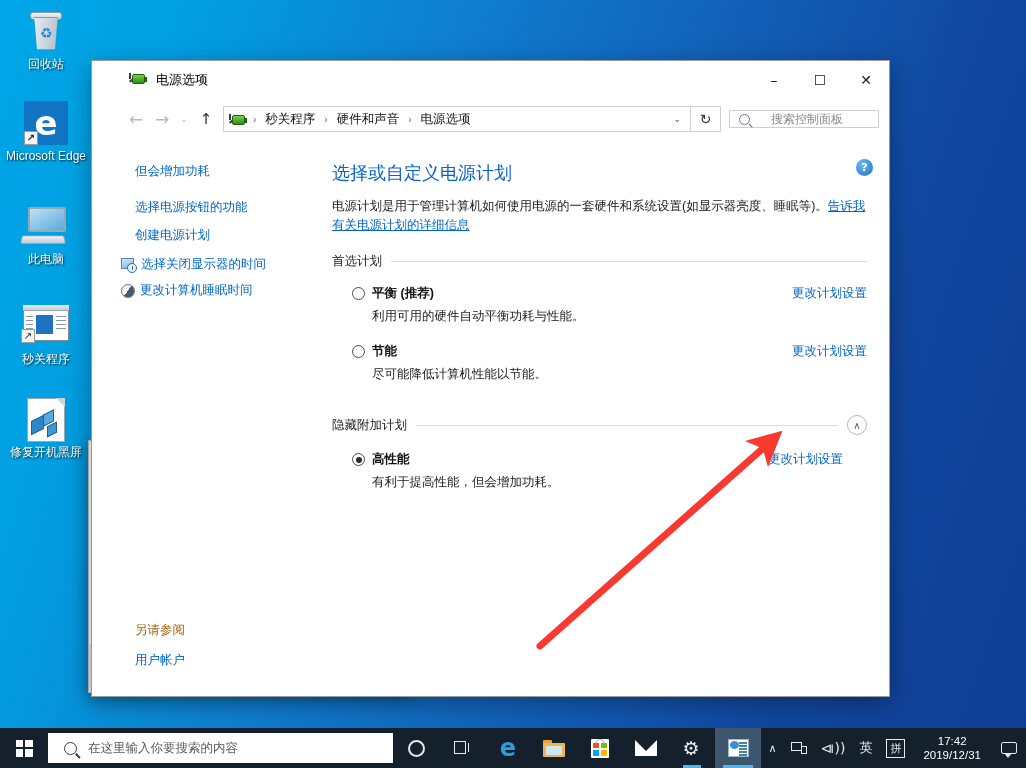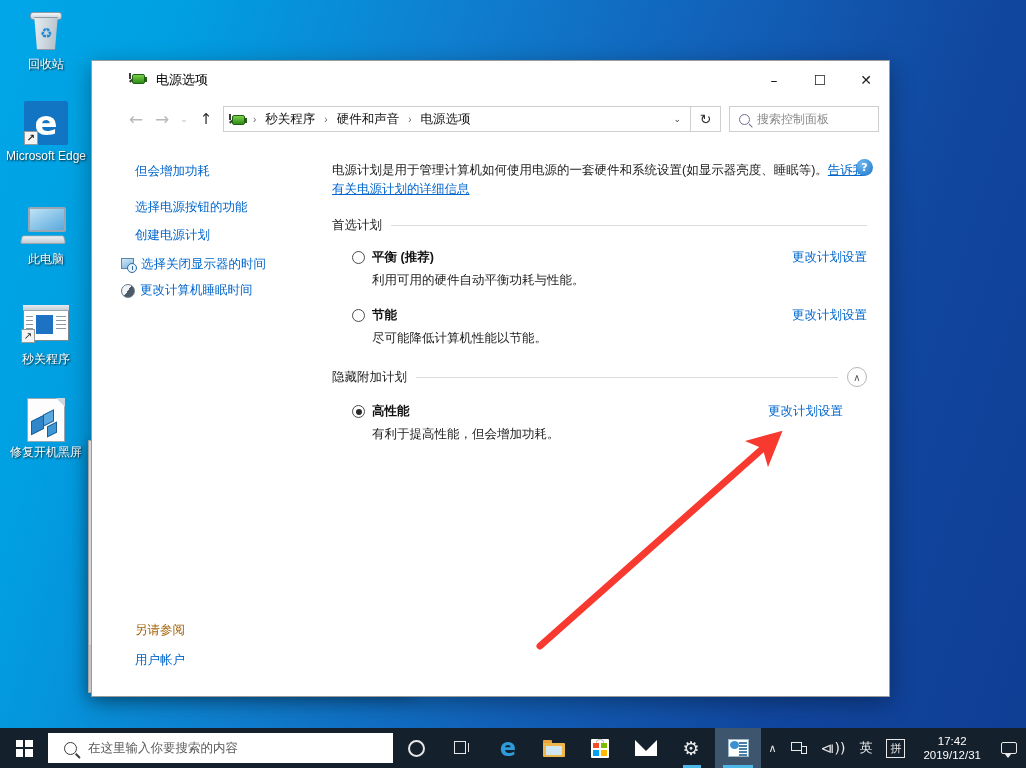--- a/index.html
+++ b/index.html
@@ -142,22 +142,22 @@
   .crumbs { display:flex; align-items:center; font-size:12.5px; color:#111; }
   .crumbs .sep { color:#666; font-size:10px; margin:0 7px; }
   .crumbs .seg { padding:1px 2px; }
   .addrbar .caret { margin-left:auto; padding:0 9px; color:#4a4a4a; font-size:9px; }
   .refresh {
     width:30px; height:26px; border:1px solid #cfcfcf; border-left:none;
     display:flex; align-items:center; justify-content:center;
     font-size:14px; color:#333; font-family:"DejaVu Sans", sans-serif;
   }
   .searchbox {
-    width:150px; height:26px; margin-left:8px; border:1px solid #cfcfcf;
-    display:flex; align-items:center; gap:7px; padding-left:9px;
+    width:150px; height:18px; margin-left:8px; border:1px solid #cfcfcf;
+    display:flex; align-items:center; gap:21px; padding-left:9px;
     font-size:12px; color:#8a8a8a;
   }
   .mag { width:11px; height:11px; border:1.4px solid #6f6f9a; border-radius:50%; position:relative; flex:none; }
   .mag::after { content:""; position:absolute; right:-4px; bottom:-3px; width:5px; height:1.4px; background:#6f6f9a; transform:rotate(45deg); }
 
   .body-area { flex:1; display:flex; position:relative; overflow:hidden; }
   .sidebar { width:207px; flex:none; padding:24px 0 0 18px; position:relative; }
   .slink { font-size:12.5px; color:#0066cc; line-height:16px; margin-bottom:2px; cursor:default; display:block; }
   .sgap { height:18px; }
   .srow { display:flex; align-items:flex-start; gap:5px; margin-bottom:10px; margin-left:-14px; }
@@ -427,20 +427,21 @@
 
         <div class="seealso">
           <div class="hdr">另请参阅</div>
           <span class="slink">用户帐户</span>
         </div>
       </div>
 
       <div class="content">
         <div class="helpbtn">?</div>
 
+        <div class="pagetitle">选择或自定义电源计划</div>
         <div class="desc">
           <span>电源计划是用于管理计算机如何使用电源的一套硬件和系统设置(如显示器亮度、睡眠等)。</span><a href="#">告诉我有关电源计划的详细信息</a>
         </div>
 
         <div class="grouphdr">
           <span class="gt">首选计划</span>
           <span class="rule"></span>
         </div>
 
         <div class="planrow">
@@ -458,21 +459,21 @@
           <div class="planleft">
             <div class="planhead">
               <span class="radio"></span>
               <span class="planname">节能</span>
             </div>
             <div class="plandesc">尽可能降低计算机性能以节能。</div>
           </div>
           <span class="changelink">更改计划设置</span>
         </div>
 
-        <div class="grouphdr" style="margin-top:20px;">
+        <div class="grouphdr" style="margin-top:32px;">
           <span class="gt">隐藏附加计划</span>
           <span class="rule"></span>
           <span class="chev">∧</span>
         </div>
 
         <div class="planrow" style="margin-top:16px;">
           <div class="planleft">
             <div class="planhead">
               <span class="radio on"></span>
               <span class="planname">高性能</span>

